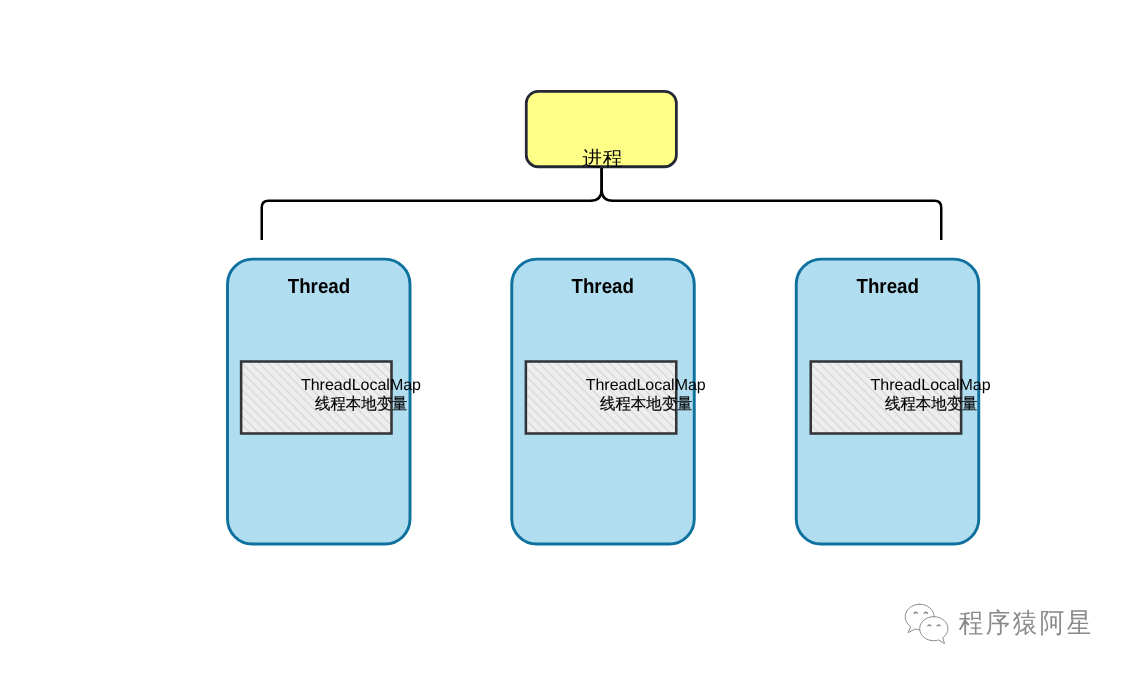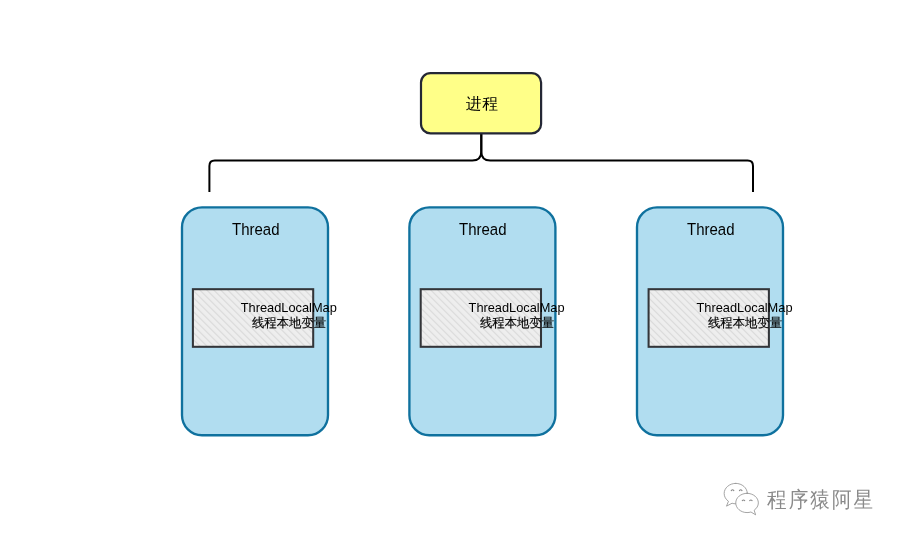--- a/index.html
+++ b/index.html
@@ -32,24 +32,25 @@
     margin: 0;
     padding: 0;
     color: #000000;
     white-space: nowrap;
     text-align: center;
   }
   .process-label {
     font-size: 15.8px;
     letter-spacing: 0.6px;
     padding-left: 0.6px;
+    margin-top: 23px;
   }
   .thread-title {
     font-size: 16.3px;
-    font-weight: normal;
+    font-weight: bold;
   }
   .thread-title > span {
     display: inline-block;
     transform: scaleX(0.92);
   }
   .map-text {
     line-height: 14.6px;
     font-size: 12.8px;
     padding-left: 35px;
   }

